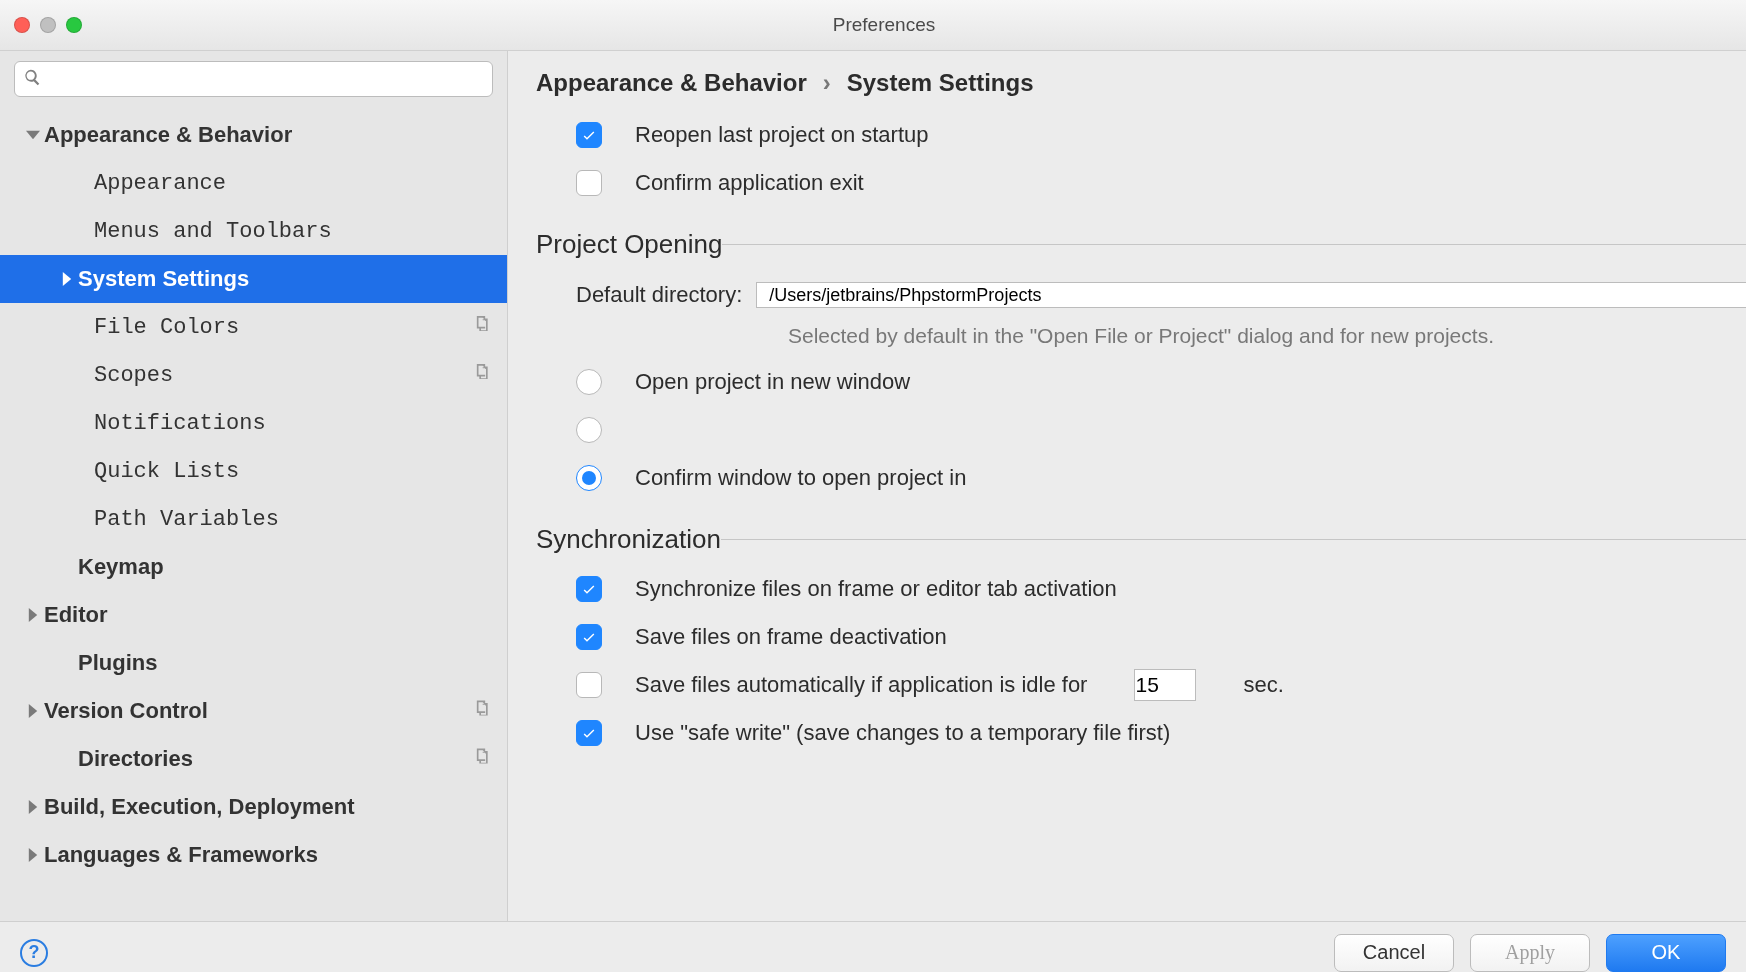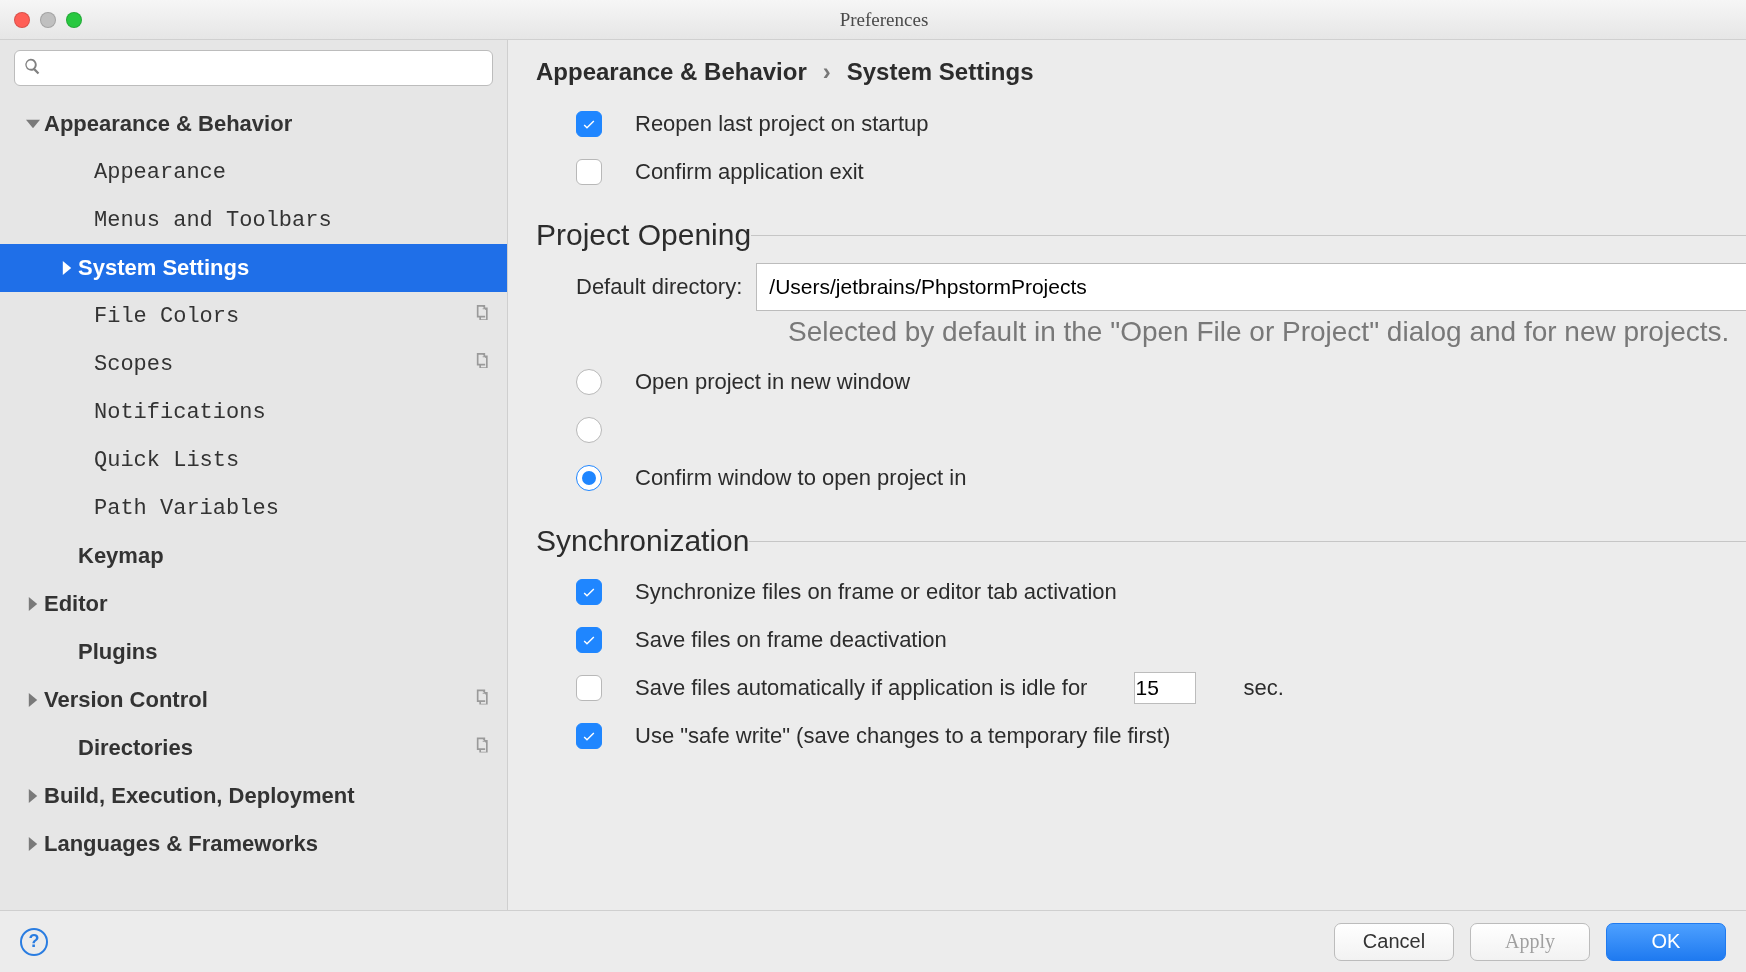--- a/index.html
+++ b/index.html
@@ -1,19 +1,19 @@
 <!DOCTYPE html>
 <html><head>
 <meta charset="utf-8">
 <style>
 * { box-sizing: border-box; margin: 0; padding: 0; }
 html, body { width: 1746px; height: 972px; font-family: -apple-system, "Helvetica Neue", Arial, sans-serif; background: #ececec; overflow: hidden; }
 
 
-.titlebar { height: 40px; background: linear-gradient(#f6f6f6,#e6e6e6); border-bottom: 1px solid #d0d0d0; display: flex; align-items: center; font-family: Liberation Serif, serif; }
+.titlebar { height: 51px; background: linear-gradient(#f6f6f6,#e6e6e6); border-bottom: 1px solid #d0d0d0; display: flex; align-items: center; }
 .traffic { display: flex; gap: 10px; margin-left: 14px; }
 .tl { width: 16px; height: 16px; border-radius: 50%; border: 1px solid rgba(0,0,0,.15); }
 .tl.red { background:#ff5f57; }
 .tl.yel { background:#c0c0c0; }
 .tl.grn { background:#28c840; }
 .wintitle { flex:1; text-align:center; font-size:19px; color:#4a4a4a; }
 
 
 .body { display:flex; height: 870px; }
 
@@ -48,28 +48,28 @@
 
 .ctrl-row { display:flex; align-items:center; height:48px; gap:33px; padding-left:40px; }
 .chk, .rad { width:26px; height:26px; border-radius:6px; border:1px solid #b8b8b8; background:#fff; display:flex; align-items:center; justify-content:center; flex-shrink:0; }
 .chk.checked { background:#1f86ff; border-color:#1f86ff; }
 .chk.checked svg { width:16px; height:16px; fill:#fff; }
 .rad { border-radius:50%; }
 .rad.sel { border-color:#1f86ff; }
 .rad.sel::after { content:""; width:14px; height:14px; border-radius:50%; background:#1f86ff; }
 
 
-.section { display:flex; align-items:center; margin:22px 0 10px 0; font-size:30px; color:#2c2c2c; }
+.section { display:flex; align-items:center; margin:22px 0 10px 0; font-size:26px; color:#2c2c2c; }
 .section .line { flex:1; height:1px; background:#c6c6c6; }
 
 
 .dir-row { display:flex; align-items:center; gap:14px; padding-left:40px; height:50px; }
 .dir-row label { font-size:22px; }
-.dir-row input { flex:1; height:48px; border:1px solid #bcbcbc; background:#fff; font-size:21px; padding:0 12px; outline:none; border-right:none; }
-.hint { padding-left: 252px; color:#787878; font-size:28px; margin:4px 0 10px 0; }
+.dir-row input { flex:1; height:26px; border:1px solid #bcbcbc; background:#fff; font-size:18px; padding:0 12px; outline:none; border-right:none; }
+.hint { padding-left: 252px; color:#787878; font-size:21px; margin:4px 0 10px 0; }
 
 
 .idle-num { width:62px; height:32px; border:1px solid #bcbcbc; background:#fff; font-size:21px; margin:0 14px; }
 
 
 .footer { height:62px; border-top:1px solid #cfcfcf; background:#ececec; display:flex; align-items:center; padding:0 20px; }
 .help { width:28px; height:28px; border:2px solid #2a7de1; border-radius:50%; color:#2a7de1; font-weight:700; display:flex; align-items:center; justify-content:center; font-size:18px; }
 .spacer { flex:1; }
 .btn { height:38px; min-width:120px; padding:0 26px; border-radius:7px; border:1px solid #bcbcbc; background:linear-gradient(#ffffff,#f2f2f2); font-size:20px; color:#333; margin-left:16px; cursor:default; }
 .btn.disabled { color:#a0a0a0;font-family:Liberation Serif, serif; }

